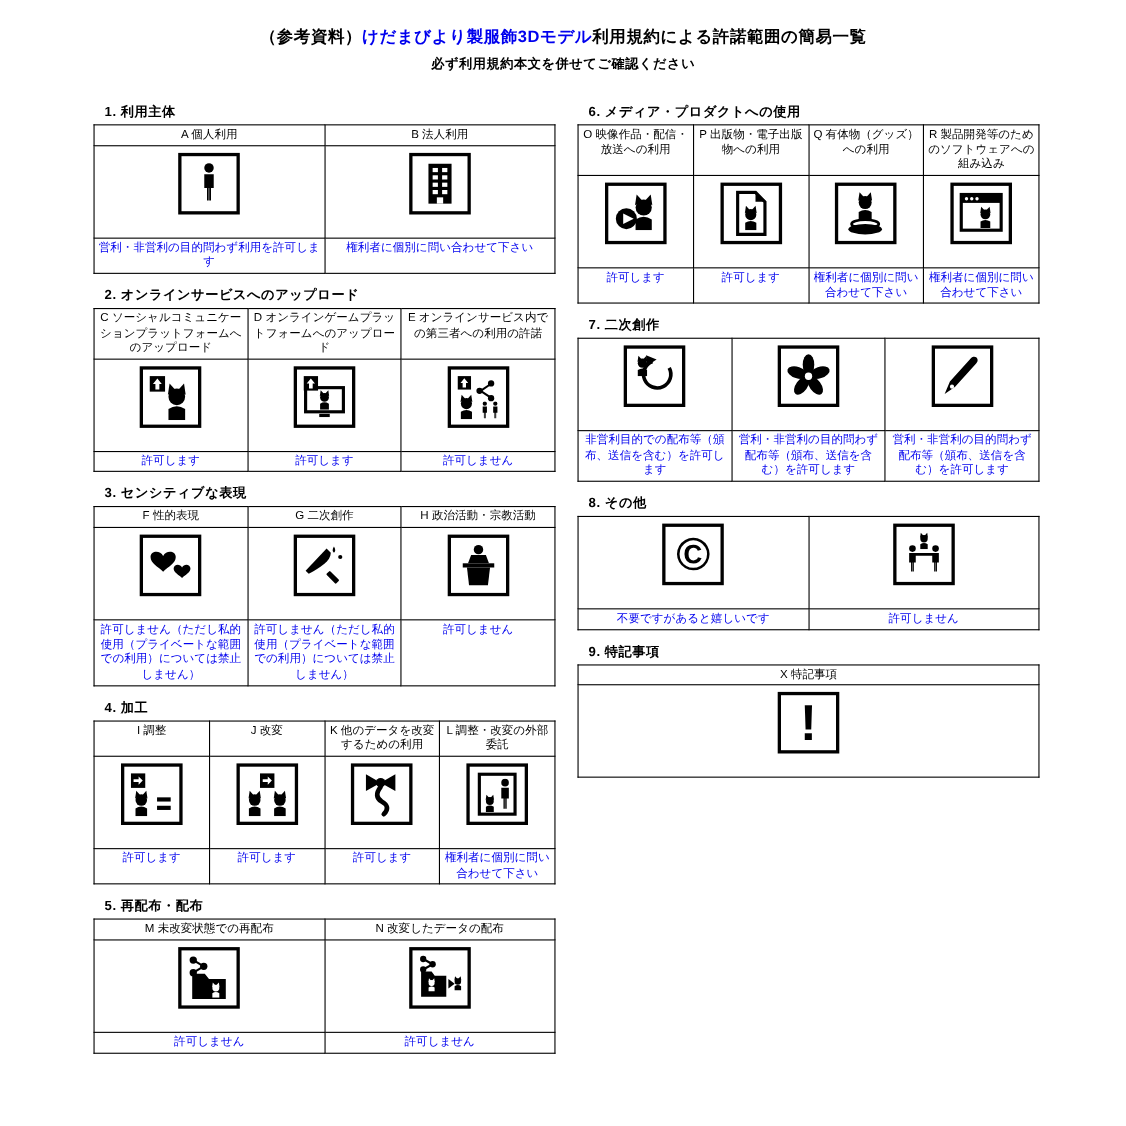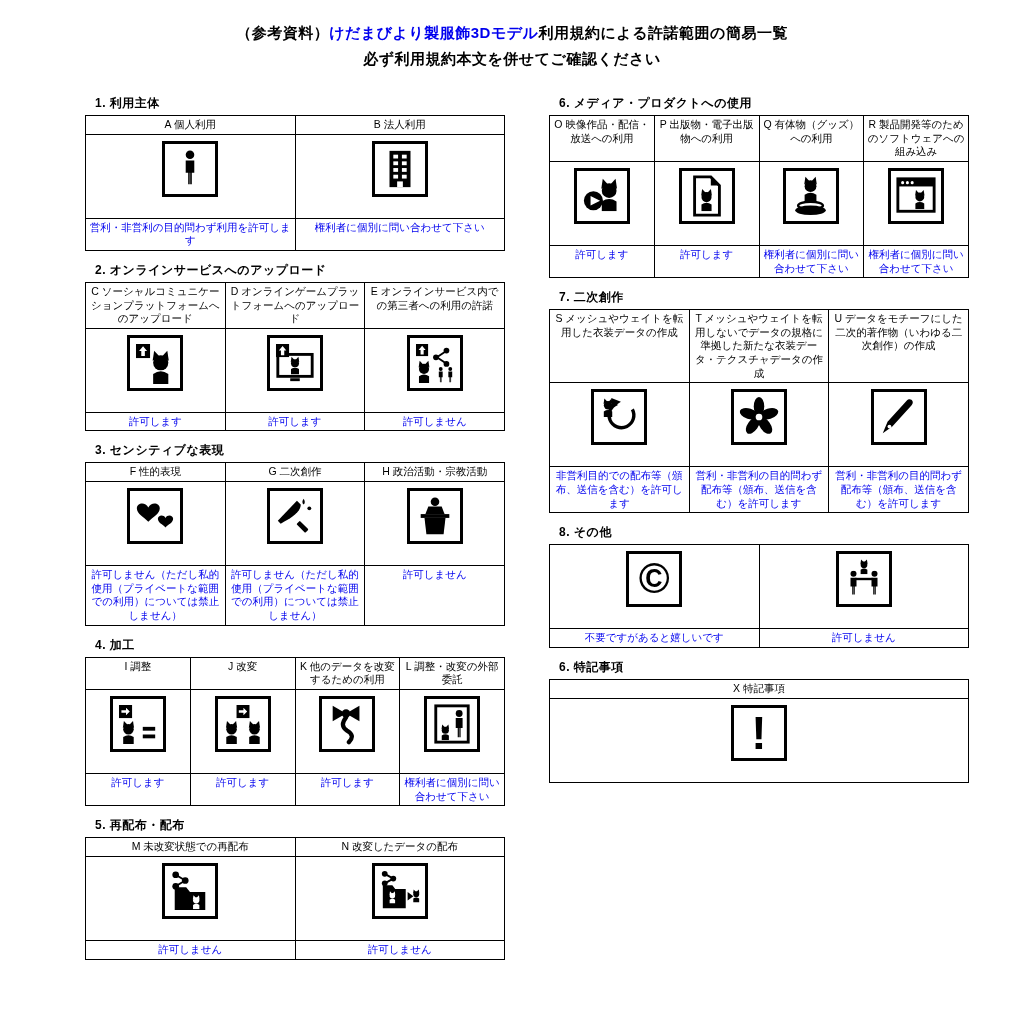--- a/index.html
+++ b/index.html
@@ -1,24 +1,24 @@
 <!DOCTYPE html>
 <html><head>
 <meta charset="utf-8">
 <style>
   * { margin:0; padding:0; box-sizing:border-box; }
   html,body { width:1024px; height:1024px; background:#fff; overflow:hidden;
     font-family:"Liberation Sans","DejaVu Sans",sans-serif; color:#000; }
   .page { position:relative; width:1024px; height:1016px; padding-top:24px; }
   .title { text-align:center; font-size:15px; font-weight:bold; letter-spacing:.5px; }
   .title .hl { color:#0000EE; }
-  .subtitle { text-align:center; font-size:15px; font-weight:bold; margin-top:7px; letter-spacing:.5px; }
+  .subtitle { text-align:center; font-size:12px; font-weight:bold; margin-top:7px; letter-spacing:.5px; }
   .columns { display:flex; margin-top:26px; padding-left:85px; }
   .col { width:420px; }
-  .col.right { margin-left:44px; }
+  .col.right { margin-left:20px; }
   .sec { margin-bottom:11px; }
   .sec-title { font-size:12px; font-weight:bold; margin:0 0 3px 10px; letter-spacing:.5px; }
   table.grid { width:100%; border-collapse:collapse; table-layout:fixed; }
   .grid th, .grid td { border:1px solid #000; padding:2px 2px; font-size:10.5px;
     line-height:1.3; text-align:center; vertical-align:top; font-weight:normal; }
   .icon-cell { vertical-align:middle; height:84px; }
   .iconbox { width:56px; height:56px; border:3px solid #000; margin:4px auto;
     display:flex; align-items:center; justify-content:center; background:#fff; }
   svg.ic { width:42px; height:42px; fill:#000; display:block; }
   .result td { color:#0000EE; }
@@ -378,25 +378,20 @@
           </tr>
         </tbody>
           </table>
       </section>
 
       <section class="sec">
         <div class="sec-title">7. 二次創作</div>
         <table class="grid">
             <tbody>
           <tr>
-            <th>S メッシュやウェイトを転用した衣装データの作成</th>
-            <th>T メッシュやウェイトを転用しないでデータの規格に準拠した新たな衣装データ・テクスチャデータの作成</th>
-            <th>U データをモチーフにした二次的著作物（いわゆる二次創作）の作成</th>
-          </tr>
-          <tr>
             <td class="icon-cell">
                   <div class="iconbox">
               <svg class="ic" viewBox="0 0 44 44">
                 <use href="#sym-cat" x="3" y="2" width="15" height="20"></use>
                 <path d="M36 14 a13 13 0 1 1 -16 -6" fill="none" stroke="#000" stroke-width="3.5"></path>
                 <polygon points="14,2 24,6 15,12"></polygon>
                     </svg>
                   </div>
                 </td>
             <td class="icon-cell">
@@ -452,21 +447,21 @@
           </tr>
           <tr class="result">
             <td>不要ですがあると嬉しいです</td>
             <td>許可しません</td>
           </tr>
         </tbody>
           </table>
       </section>
 
       <section class="sec">
-        <div class="sec-title">6. 特記事項</div>
+        <div class="sec-title">9. 特記事項</div>
         <table class="grid">
             <tbody>
           <tr>
             <th>X 特記事項</th>
           </tr>
           <tr>
             <td class="icon-cell">
                   <div class="iconbox">
               <div class="glyph big">!</div>
                   </div>

